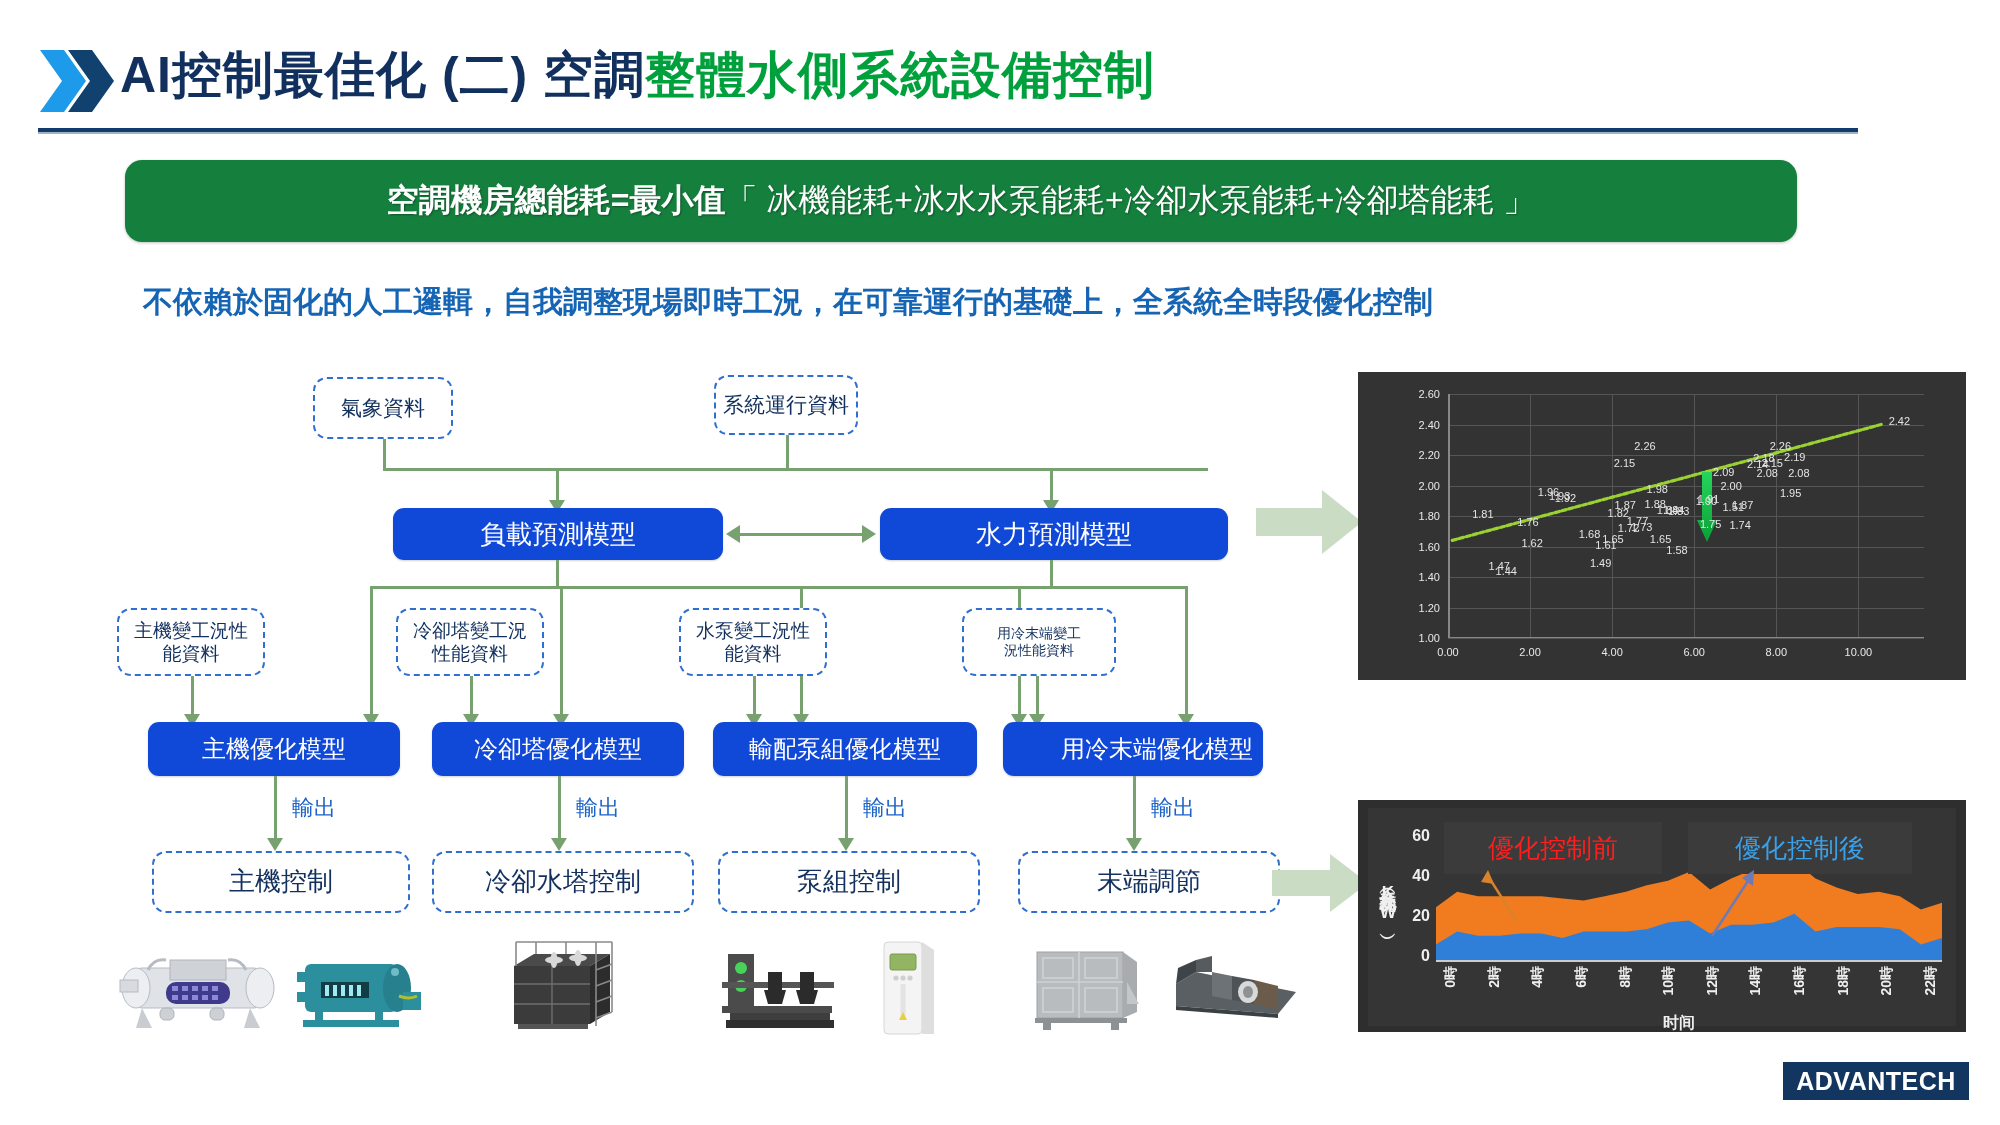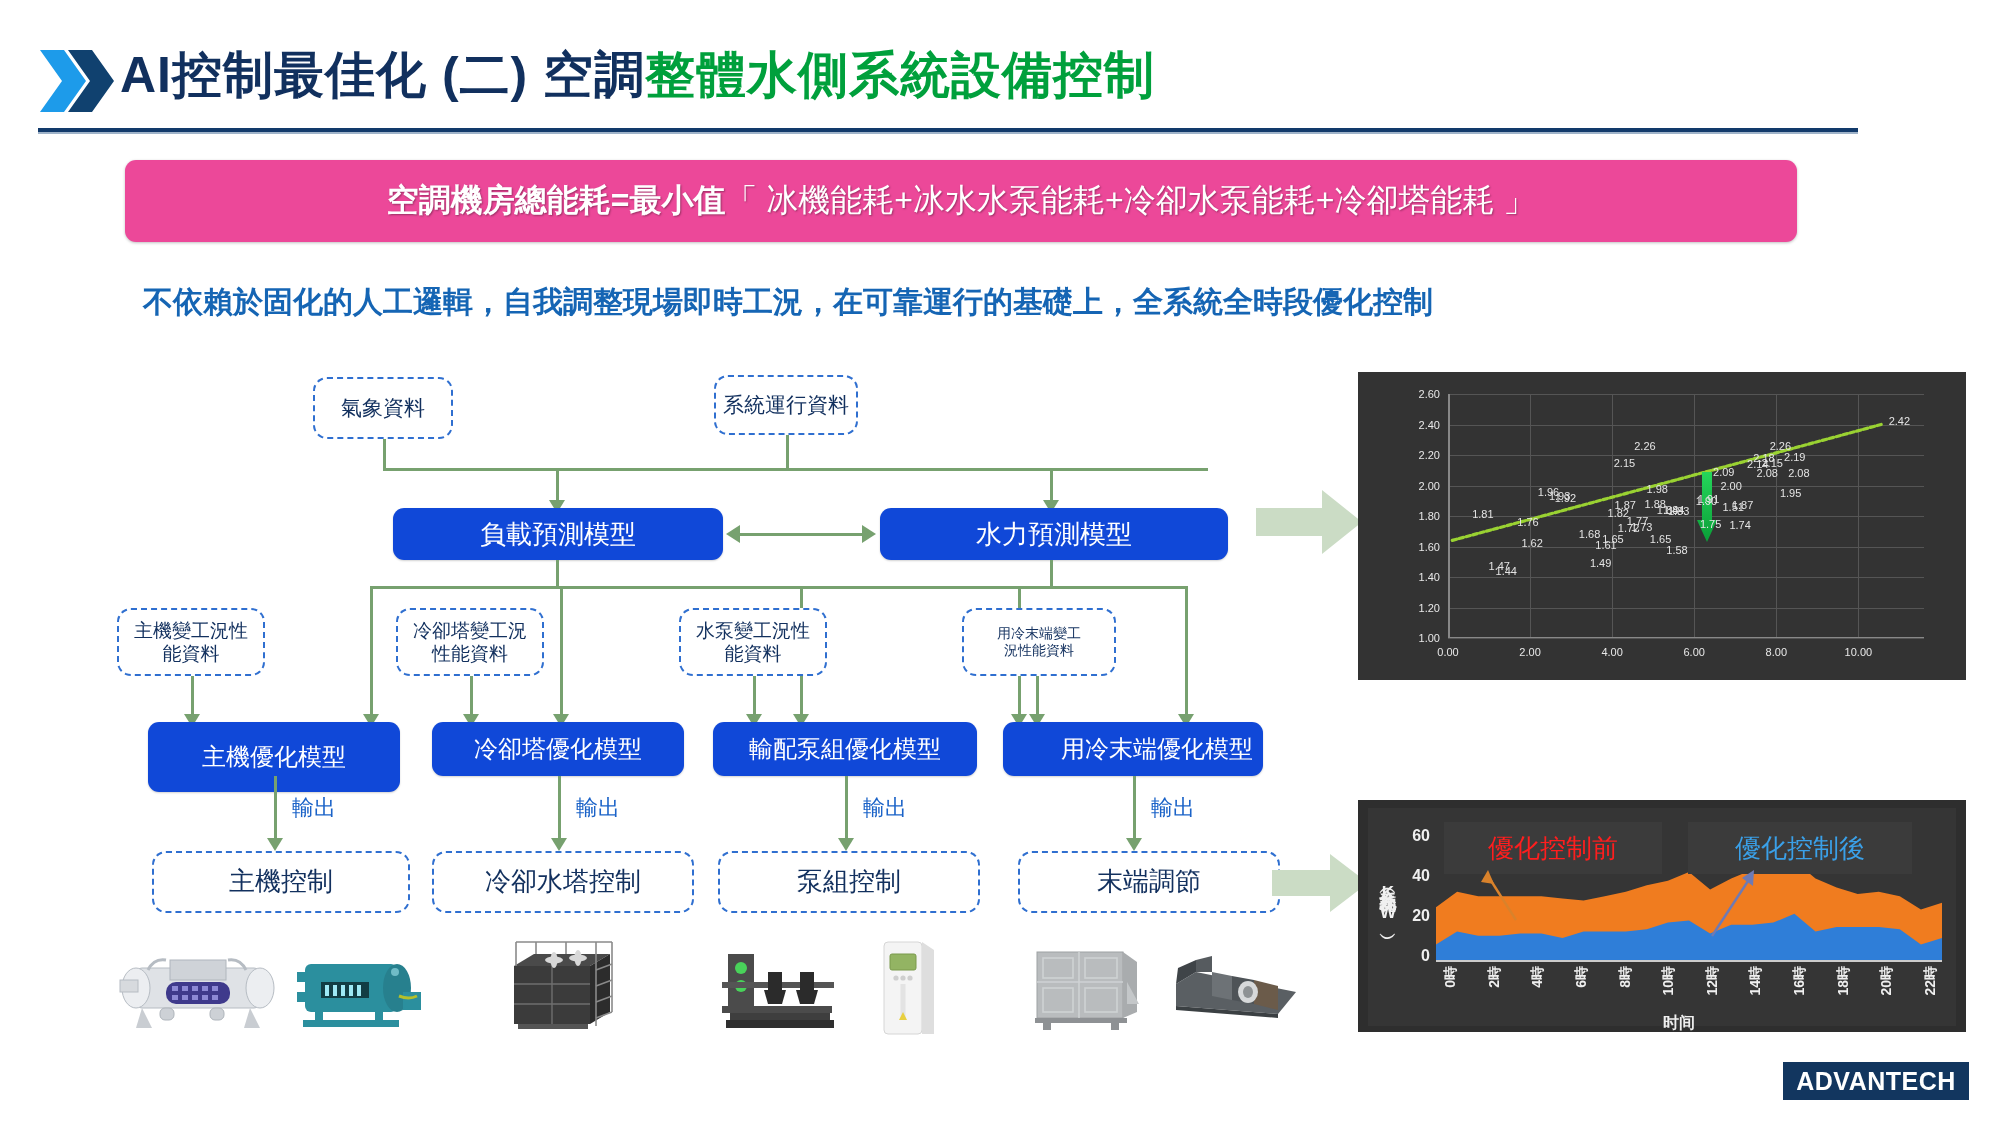--- a/index.html
+++ b/index.html
@@ -24,21 +24,21 @@
     position:absolute;left:38px;top:128px;width:1820px;height:5px;
     background:#123a6b;
   }
   .title-rule:after{
     content:"";position:absolute;left:0;top:4px;width:100%;height:2px;background:#9fb3c9;
   }
 
   
   .banner{
     position:absolute;left:125px;top:160px;width:1672px;height:82px;
-    background:#ec4899;border-radius:11px;
+    background:#15803d;border-radius:17px;
     display:flex;align-items:center;justify-content:center;
     box-shadow:0 1px 3px rgba(0,0,0,.25);
   }
   .banner-text{
     color:#ffffff;font-size:32px;white-space:nowrap;
     text-shadow:1px 1px 2px rgba(0,0,0,.35);
   }
   .banner-text b{font-weight:bold;}
   .banner-text span{font-weight:normal;}
 
@@ -235,21 +235,21 @@
 
   <div class="conn conn-v" style="left:191px;top:676px;height:40px;"></div>
   <div class="arrow-d" style="left:184px;top:714px;"></div>
   <div class="conn conn-v" style="left:470px;top:676px;height:40px;"></div>
   <div class="arrow-d" style="left:463px;top:714px;"></div>
   <div class="conn conn-v" style="left:753px;top:676px;height:40px;"></div>
   <div class="arrow-d" style="left:746px;top:714px;"></div>
   <div class="conn conn-v" style="left:1036px;top:676px;height:40px;"></div>
   <div class="arrow-d" style="left:1029px;top:714px;"></div>
 
-  <div class="blue-box" style="left:148px;top:722px;width:252px;height:70px;font-size:24px;">
+  <div class="blue-box" style="left:148px;top:722px;width:252px;height:54px;font-size:24px;">
     <span>主機優化模型</span>
   </div>
   <div class="blue-box" style="left:432px;top:722px;width:252px;height:54px;font-size:24px;">
     <span>冷卻塔優化模型</span>
   </div>
   <div class="blue-box" style="left:713px;top:722px;width:264px;height:54px;font-size:24px;">
     <span>輸配泵組優化模型</span>
   </div>
   <div class="blue-box" style="left:1003px;top:722px;width:260px;height:54px;font-size:24px;padding-left:48px;">
     <span>用冷末端優化模型</span>

